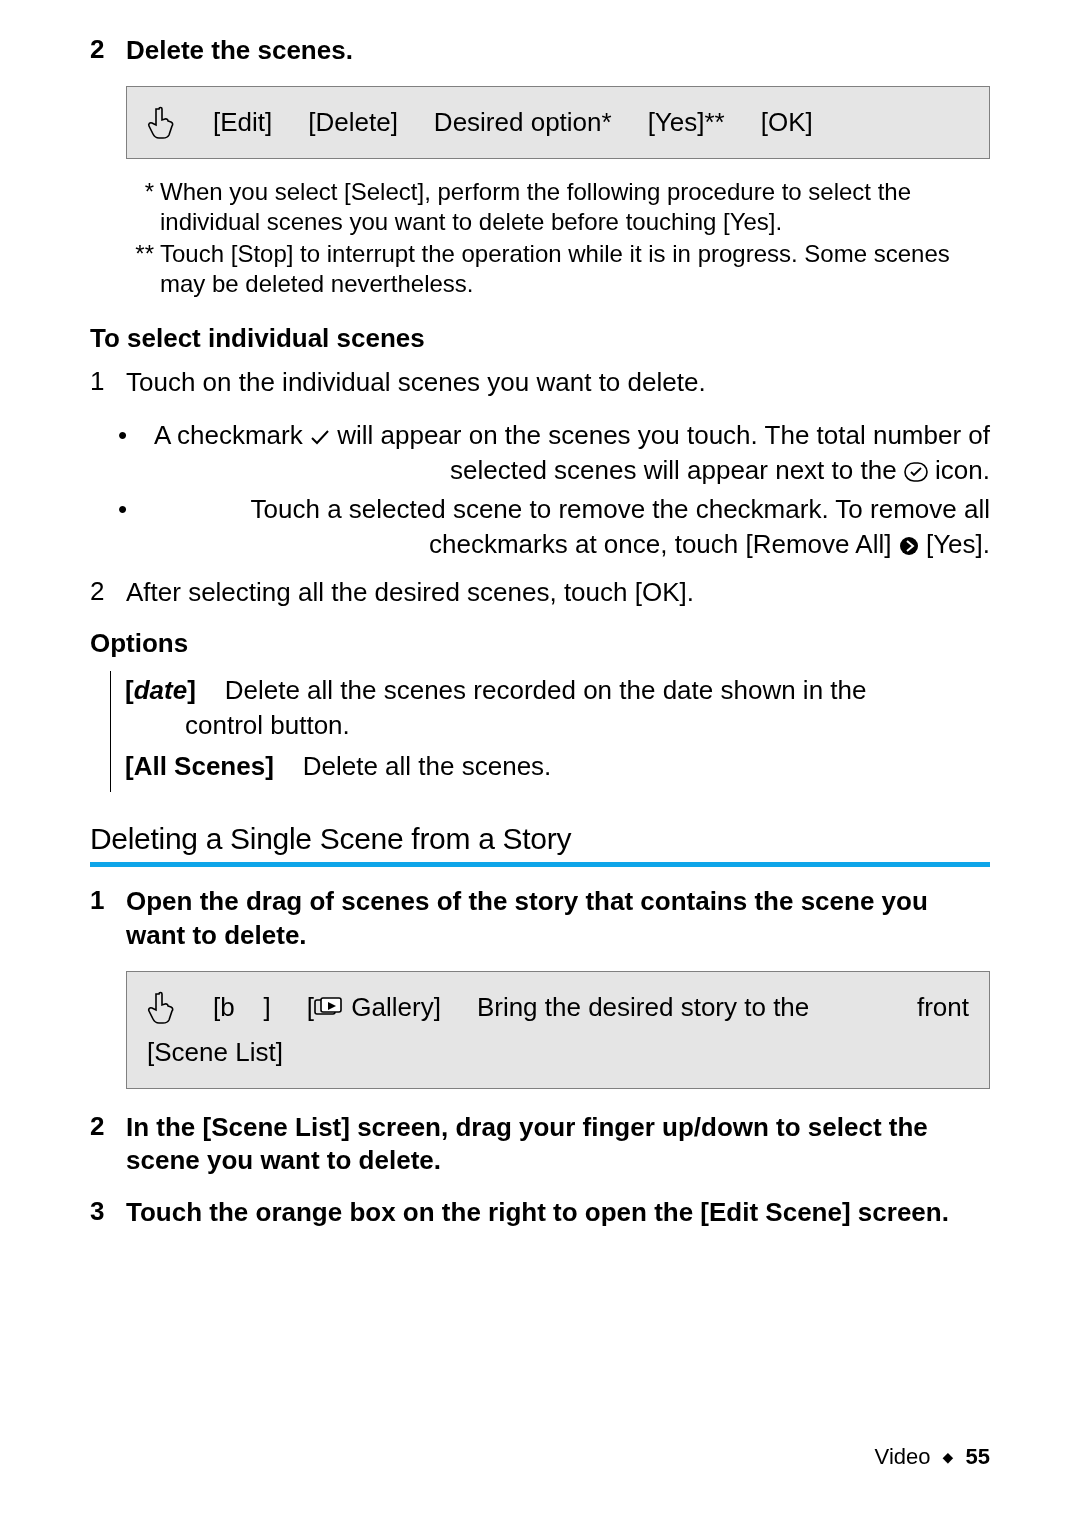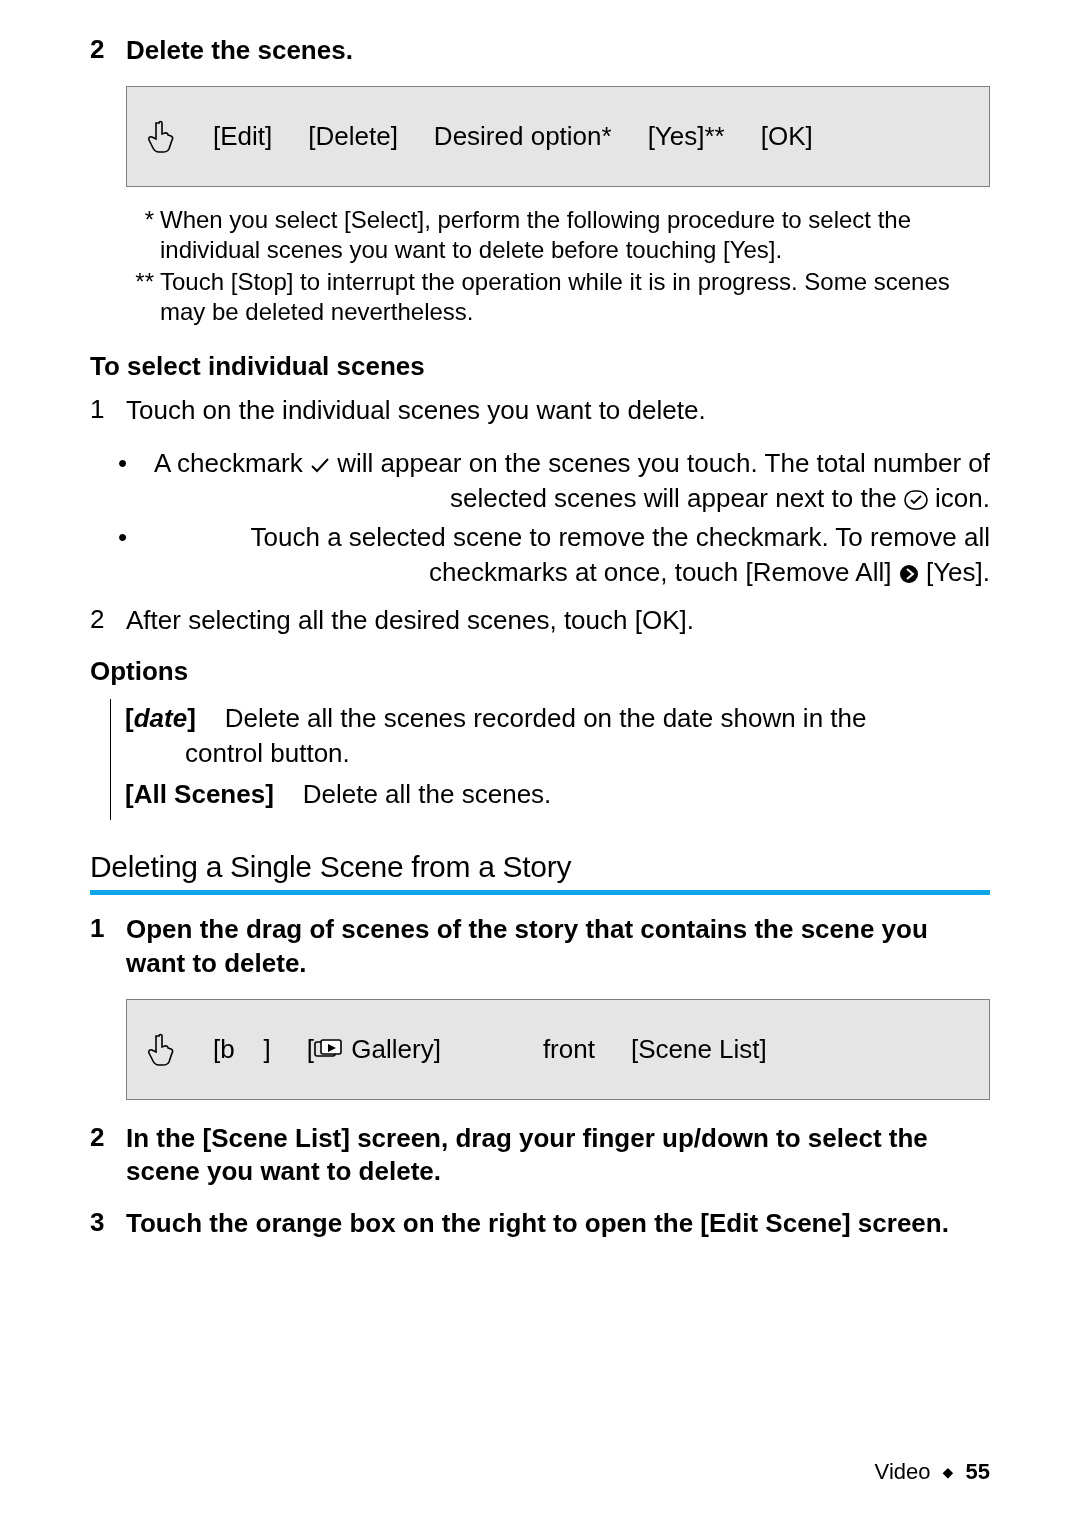--- a/index.html
+++ b/index.html
@@ -30,21 +30,21 @@
   .step-text {
     font-size: 26px;
     line-height: 1.3;
   }
   .step-text.bold { font-weight: 700; }
 
   .touch-bar {
     margin-left: 36px;
     background: #e5e5e5;
     border: 1px solid #808080;
-    padding: 30px 20px;
+    padding: 16px 20px;
     font-size: 26px;
     display: flex;
     align-items: center;
     flex-wrap: wrap;
     gap: 0 36px;
     line-height: 1.5;
   }
   .touch-bar .seg { white-space: nowrap; }
   .touch-bar svg.hand-icon { flex: 0 0 auto; }
 
@@ -112,21 +112,21 @@
     letter-spacing: -0.3px;
     margin: 28px 0 0 0;
     padding-bottom: 6px;
     border-bottom: 5px solid #0ea5e9;
   }
 
   .after-title { margin-top: 18px; }
 
   .footer {
     position: absolute;
-    bottom: 36px;
+    bottom: 51px;
     right: 90px;
     font-size: 22px;
   }
   .footer .pg { font-weight: 700; }
   .footer .diamond {
     font-size: 14px;
     vertical-align: 2px;
     margin: 0 6px;
   }
 </style>
@@ -235,20 +235,21 @@
     <span class="seg">
       <span>[b</span>&nbsp;&nbsp;&nbsp;&nbsp;<span>]</span>
     </span>
     <span class="seg">
       <span>[</span><svg class="inline-icon" width="30" height="22" viewBox="0 0 30 22">
           <rect x="1" y="3" width="20" height="14" rx="2" fill="none" stroke="#000" stroke-width="1.6"></rect>
           <rect x="7" y="1" width="20" height="14" rx="2" fill="#fff" stroke="#000" stroke-width="1.6"></rect>
           <polygon points="14,5 22,9 14,13" fill="#000"></polygon>
         </svg><span> Gallery]</span>
     </span>
+    <span class="seg" style="flex:1 0 auto;">Bring the desired story to the</span>
 
     <span style="flex-basis:30px;"></span>
     <span class="seg">front</span>
     <span class="seg">[Scene List]</span>
   </div>
 
   <div style="height:22px;"></div>
 
   <div class="step-line">
     <div class="step-num bold">2</div>

